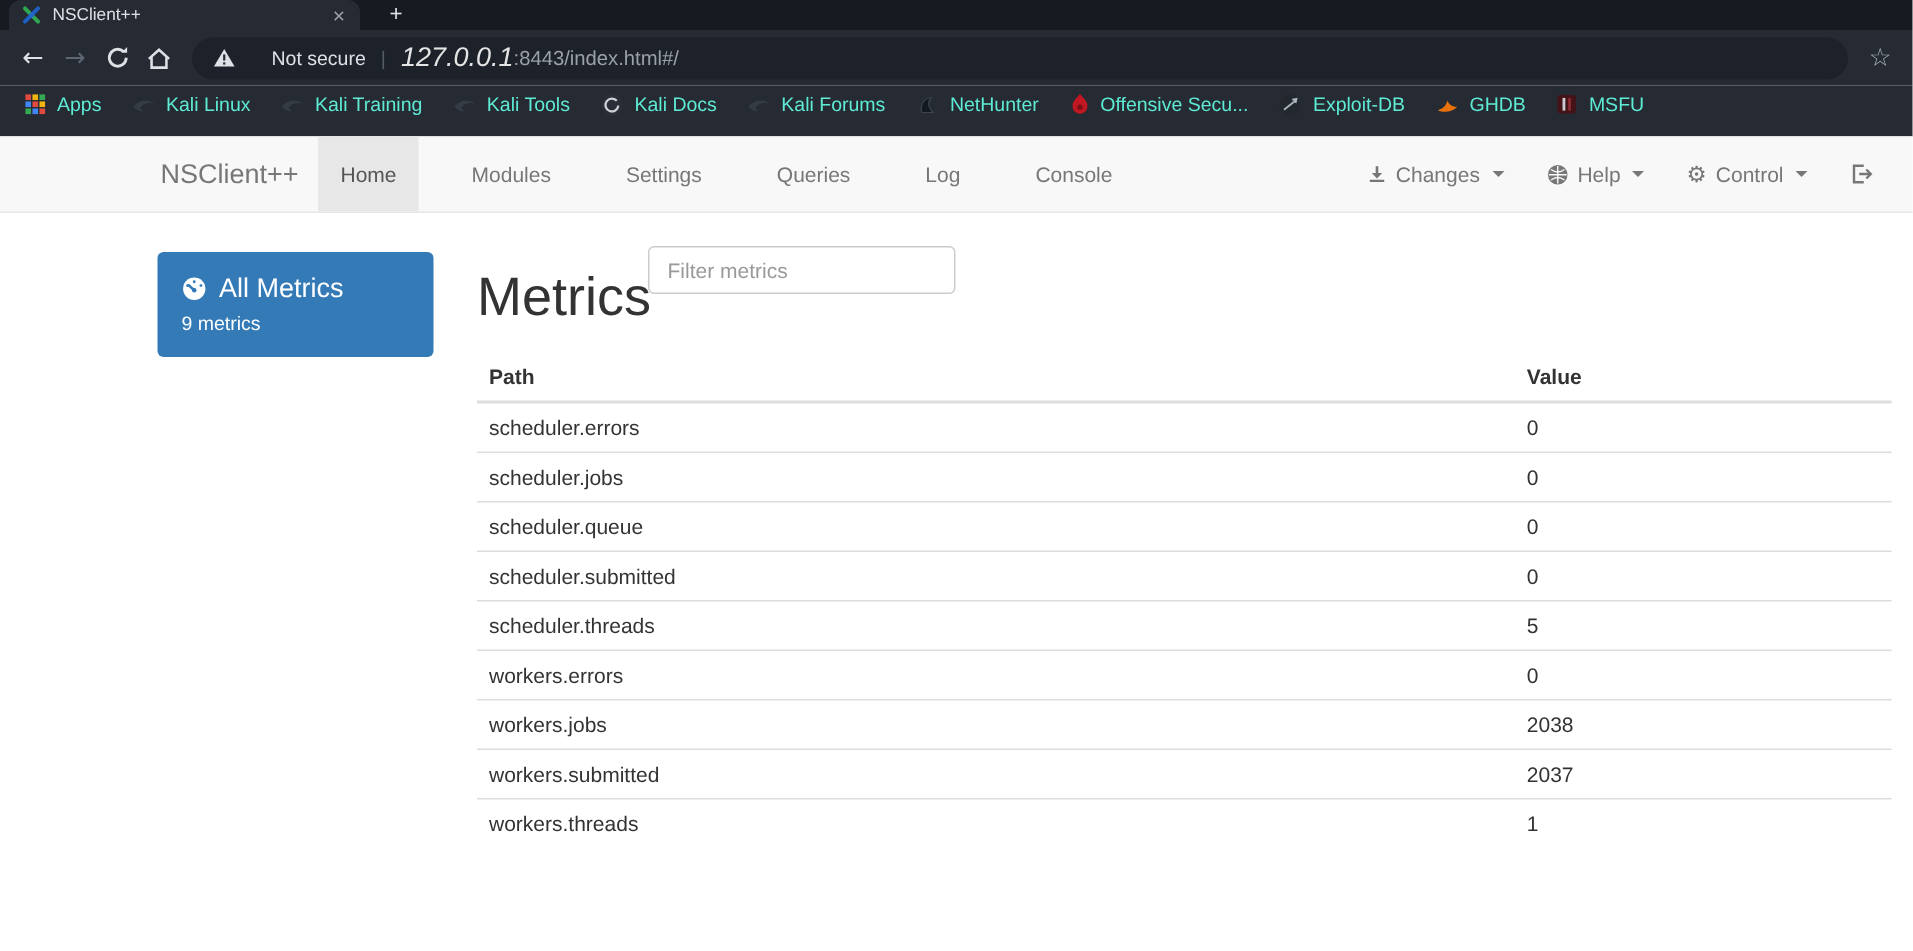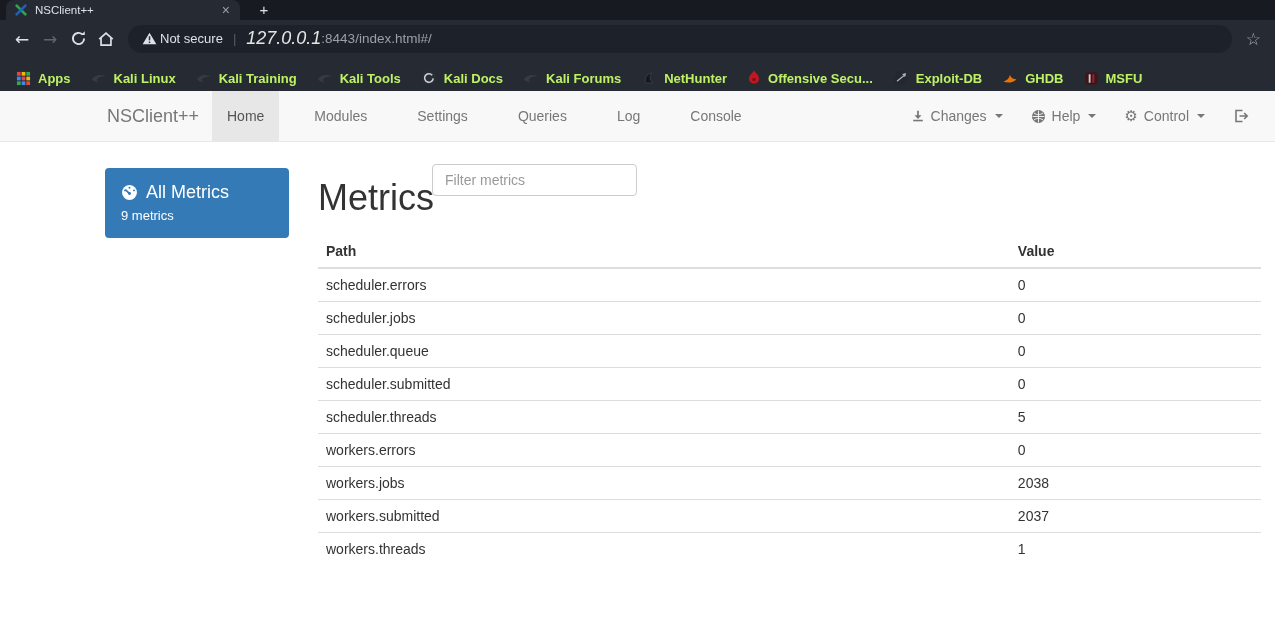--- a/index.html
+++ b/index.html
@@ -15,30 +15,30 @@
   .newtab { position:absolute; left:255px; top:1px; width:18px; height:18px; color:#dee1e6;
     font-size:15px; line-height:18px; text-align:center; }
 
   .toolbar { position:absolute; left:0; top:20px; width:1275px; height:37px; background:#262b33;
     display:flex; align-items:center; padding:0 10px 0 8px; }
   .navbtn { width:28px; height:28px; display:flex; align-items:center; justify-content:center;
     font-size:17px; color:#dee1e6; font-family:"DejaVu Sans", sans-serif; flex:0 0 auto; }
   .navbtn.disabled { color:#5d6673; }
   .urlbox { flex:1; height:28px; margin:0 10px 0 8px; background:#1d222a; border-radius:14px;
     display:flex; align-items:center; padding:0 14px; }
-  .urlbox .sec-label { font-size:13px; color:#dee1e6; margin-left:3px; }
+  .urlbox .sec-label { font-size:13px; color:#dee1e6; margin-left:24px; }
   .urlbox .sep { color:#555d68; margin:0 10px; font-size:13px; }
   .url-host { font-size:18px; color:#e5e5e5;font-style:italic; }
   .url-rest { font-size:13.5px; color:#9aa0a6; }
   .star { color:#a7adb5; font-size:17px; font-family:"DejaVu Sans", sans-serif; flex:0 0 auto; padding:0 4px; }
 
   .bookmarks { position:absolute; left:0; top:57px; width:1275px; height:34px; background:#262b33;
     display:flex; align-items:center; padding:0 6px; }
-  .bm { display:flex; align-items:flex-end; gap:7px; padding:0 10px; height:24px; border-radius:3px;
-    font-size:13px; color:#bef264; white-space:nowrap;font-weight:bold; }
+  .bm { display:flex; align-items:flex-start; gap:7px; padding:0 10px; height:24px; border-radius:3px;
+    font-size:13px; color:#5eead4; white-space:nowrap; }
   .bm svg { flex:0 0 auto; }
 
   
   .page { position:absolute; left:0; top:91px; width:1275px; height:543px; background:#fff; }
 
   .navbar { position:absolute; left:0; top:0; width:1275px; height:51px; background:#f8f8f8;
     border-bottom:1px solid #e7e7e7; }
   .brand { position:absolute; left:107px; top:0; height:50px; line-height:50px; font-size:18px; color:#777; }
   .navlinks { position:absolute; left:212px; top:0; height:50px; display:flex;gap:20px; }
   .navlink { padding:15px; font-size:14px; line-height:20px; color:#777; }

